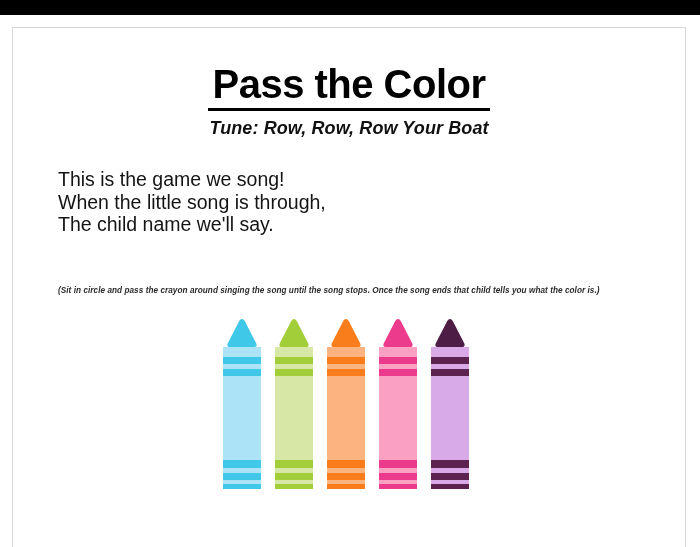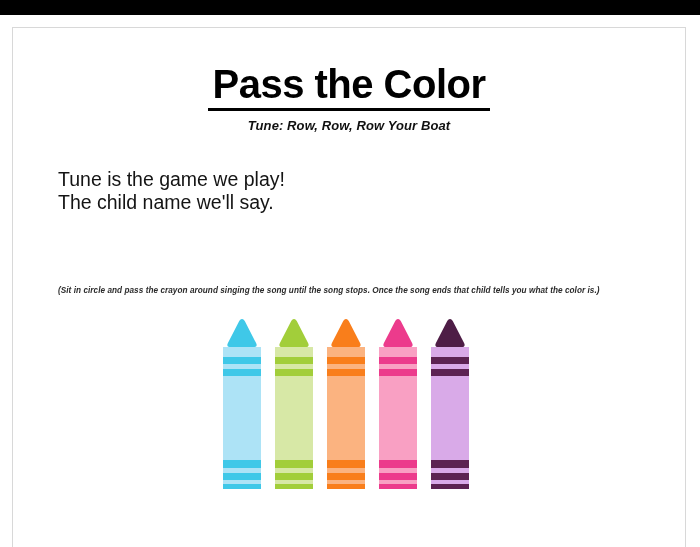--- a/index.html
+++ b/index.html
@@ -47,21 +47,21 @@
     color: #000000;
     letter-spacing: -0.5px;
     line-height: 1.05;
     display: inline-block;
     padding: 0 4px 3px 4px;
     border-bottom: 3px solid #000000;
   }
   .page-subtitle {
     margin-top: 7px;
     font-family: "Liberation Sans", sans-serif;
-    font-size: 13px;
+    font-size: 18px;
     font-weight: bold;
     font-style: italic;
     color: #111111;
     letter-spacing: 0.1px;
   }
 
   
   .lyrics {
     position: absolute;
     left: 45px;
@@ -142,21 +142,22 @@
 
 <div class="page-frame">
   <div class="page-sheet">
 
     <div class="title-block">
       <div class="page-title">Pass the Color</div>
       <div class="page-subtitle">Tune: Row, Row, Row Your Boat</div>
     </div>
 
     <div class="lyrics">
-      <div class="lyric-line">Tune is the game we play!</div>
+      <div class="lyric-line">This is the game we song!</div>
+      <div class="lyric-line">When the little song is through,</div>
       <div class="lyric-line">The child name we'll say.</div>
     </div>
 
     <div class="instruction">(Sit in circle and pass the crayon around singing the song until the song stops. Once the song ends that child tells you what the color is.)</div>
 
     <div class="crayon-row">
 
     <div class="crayon" style="left: 0px;">
           <div class="crayon-tip">
             <svg width="32" height="28" viewBox="0 0 32 28">

